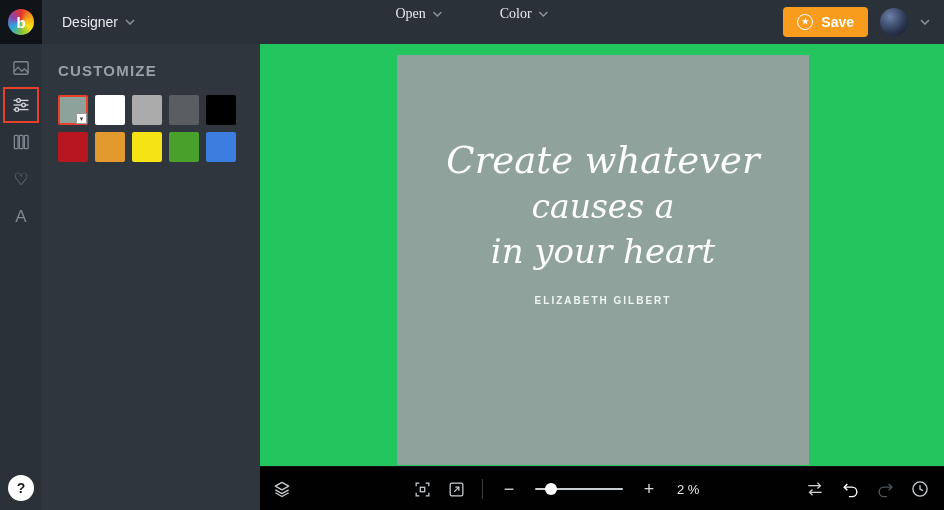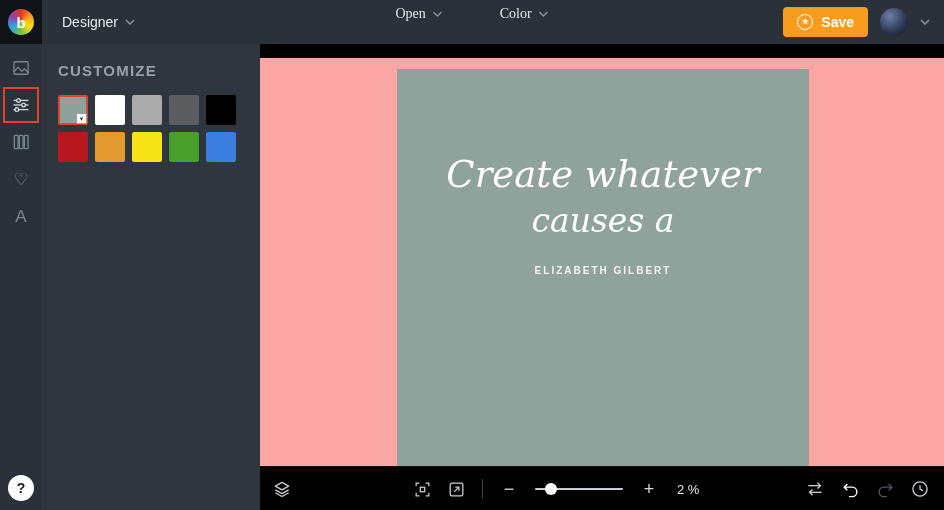--- a/index.html
+++ b/index.html
@@ -32,21 +32,21 @@
   
   .panel { position:absolute; left:42px; top:44px; bottom:0; width:218px; background:#30363D; z-index:3; }
   .panel-header { padding:18px 16px 16px; font-size:15px; font-weight:bold; letter-spacing:1.2px; color:#99A0A7; }
   .section-label { padding:0 16px; font-size:13px; color:#C9CED3; margin-bottom:10px; }
   .swatch-grid { display:grid; grid-template-columns:repeat(5, 30px); gap:7px; padding:0 16px; }
   .swatch { width:30px; height:30px; border-radius:2px; cursor:pointer; position:relative; }
   .swatch.selected { border:2px solid #E8402A; }
   .swatch-caret { position:absolute; right:-1px; bottom:-1px; width:11px; height:11px; background:#fff; border:1px solid #9a9a9a; color:#444; font-size:7px; line-height:9px; text-align:center; }
 
   
-  .canvas { position:absolute; left:260px; top:44px; right:0; bottom:0; background:#fca5a5;margin-top:14px; }
+  .canvas { position:absolute; left:260px; top:44px; right:0; bottom:0; background:#22c55e; }
   .artboard { position:absolute; left:137px; top:11px; width:412px; height:410px; background:#8FA29C; text-align:center; padding-top:84px; }
   .q-script { font-family:"DejaVu Serif", serif; font-style:italic; color:#fff; }
   .q1 { font-size:37px; height:48px; }
   .q2 { font-size:33px; height:44px; }
   .q3 { font-family:"Liberation Sans", sans-serif; font-weight:bold; font-size:39px; color:#fff; height:46px; }
   .q4 { font-size:34px; height:44px; }
   .attribution { margin-top:20px; font-size:10px; font-weight:bold; letter-spacing:2px; color:#F0F4F2; }
 
   
   .bottom-toolbar { position:absolute; left:0; right:0; bottom:0; height:44px; background:#010101; border-top:1px solid #121212; }
@@ -156,20 +156,21 @@
         <div class="swatch" style="background: rgb(246, 227, 22);"></div>
         <div class="swatch" style="background: rgb(73, 161, 43);"></div>
         <div class="swatch" style="background: rgb(59, 126, 224);"></div>
       </div>
   </aside>
 
   <main class="canvas">
     <div class="artboard">
       <div class="q-script q1">Create whatever</div>
       <div class="q-script q2">causes a</div>
+      <div class="q-script q4">in your heart</div>
       <div class="attribution">ELIZABETH GILBERT</div>
     </div>
 
     <div class="bottom-toolbar">
       <button class="tool-btn tb-left">
         <svg width="20" height="20" viewBox="0 0 24 24" fill="none" stroke="currentColor" stroke-width="1.6" stroke-linejoin="round">
             <path d="M12 4l8 4.5-8 4.5-8-4.5z"></path>
             <path d="M4 13l8 4.5 8-4.5"></path>
             <path d="M4 16.5l8 4.5 8-4.5"></path>
           </svg>

